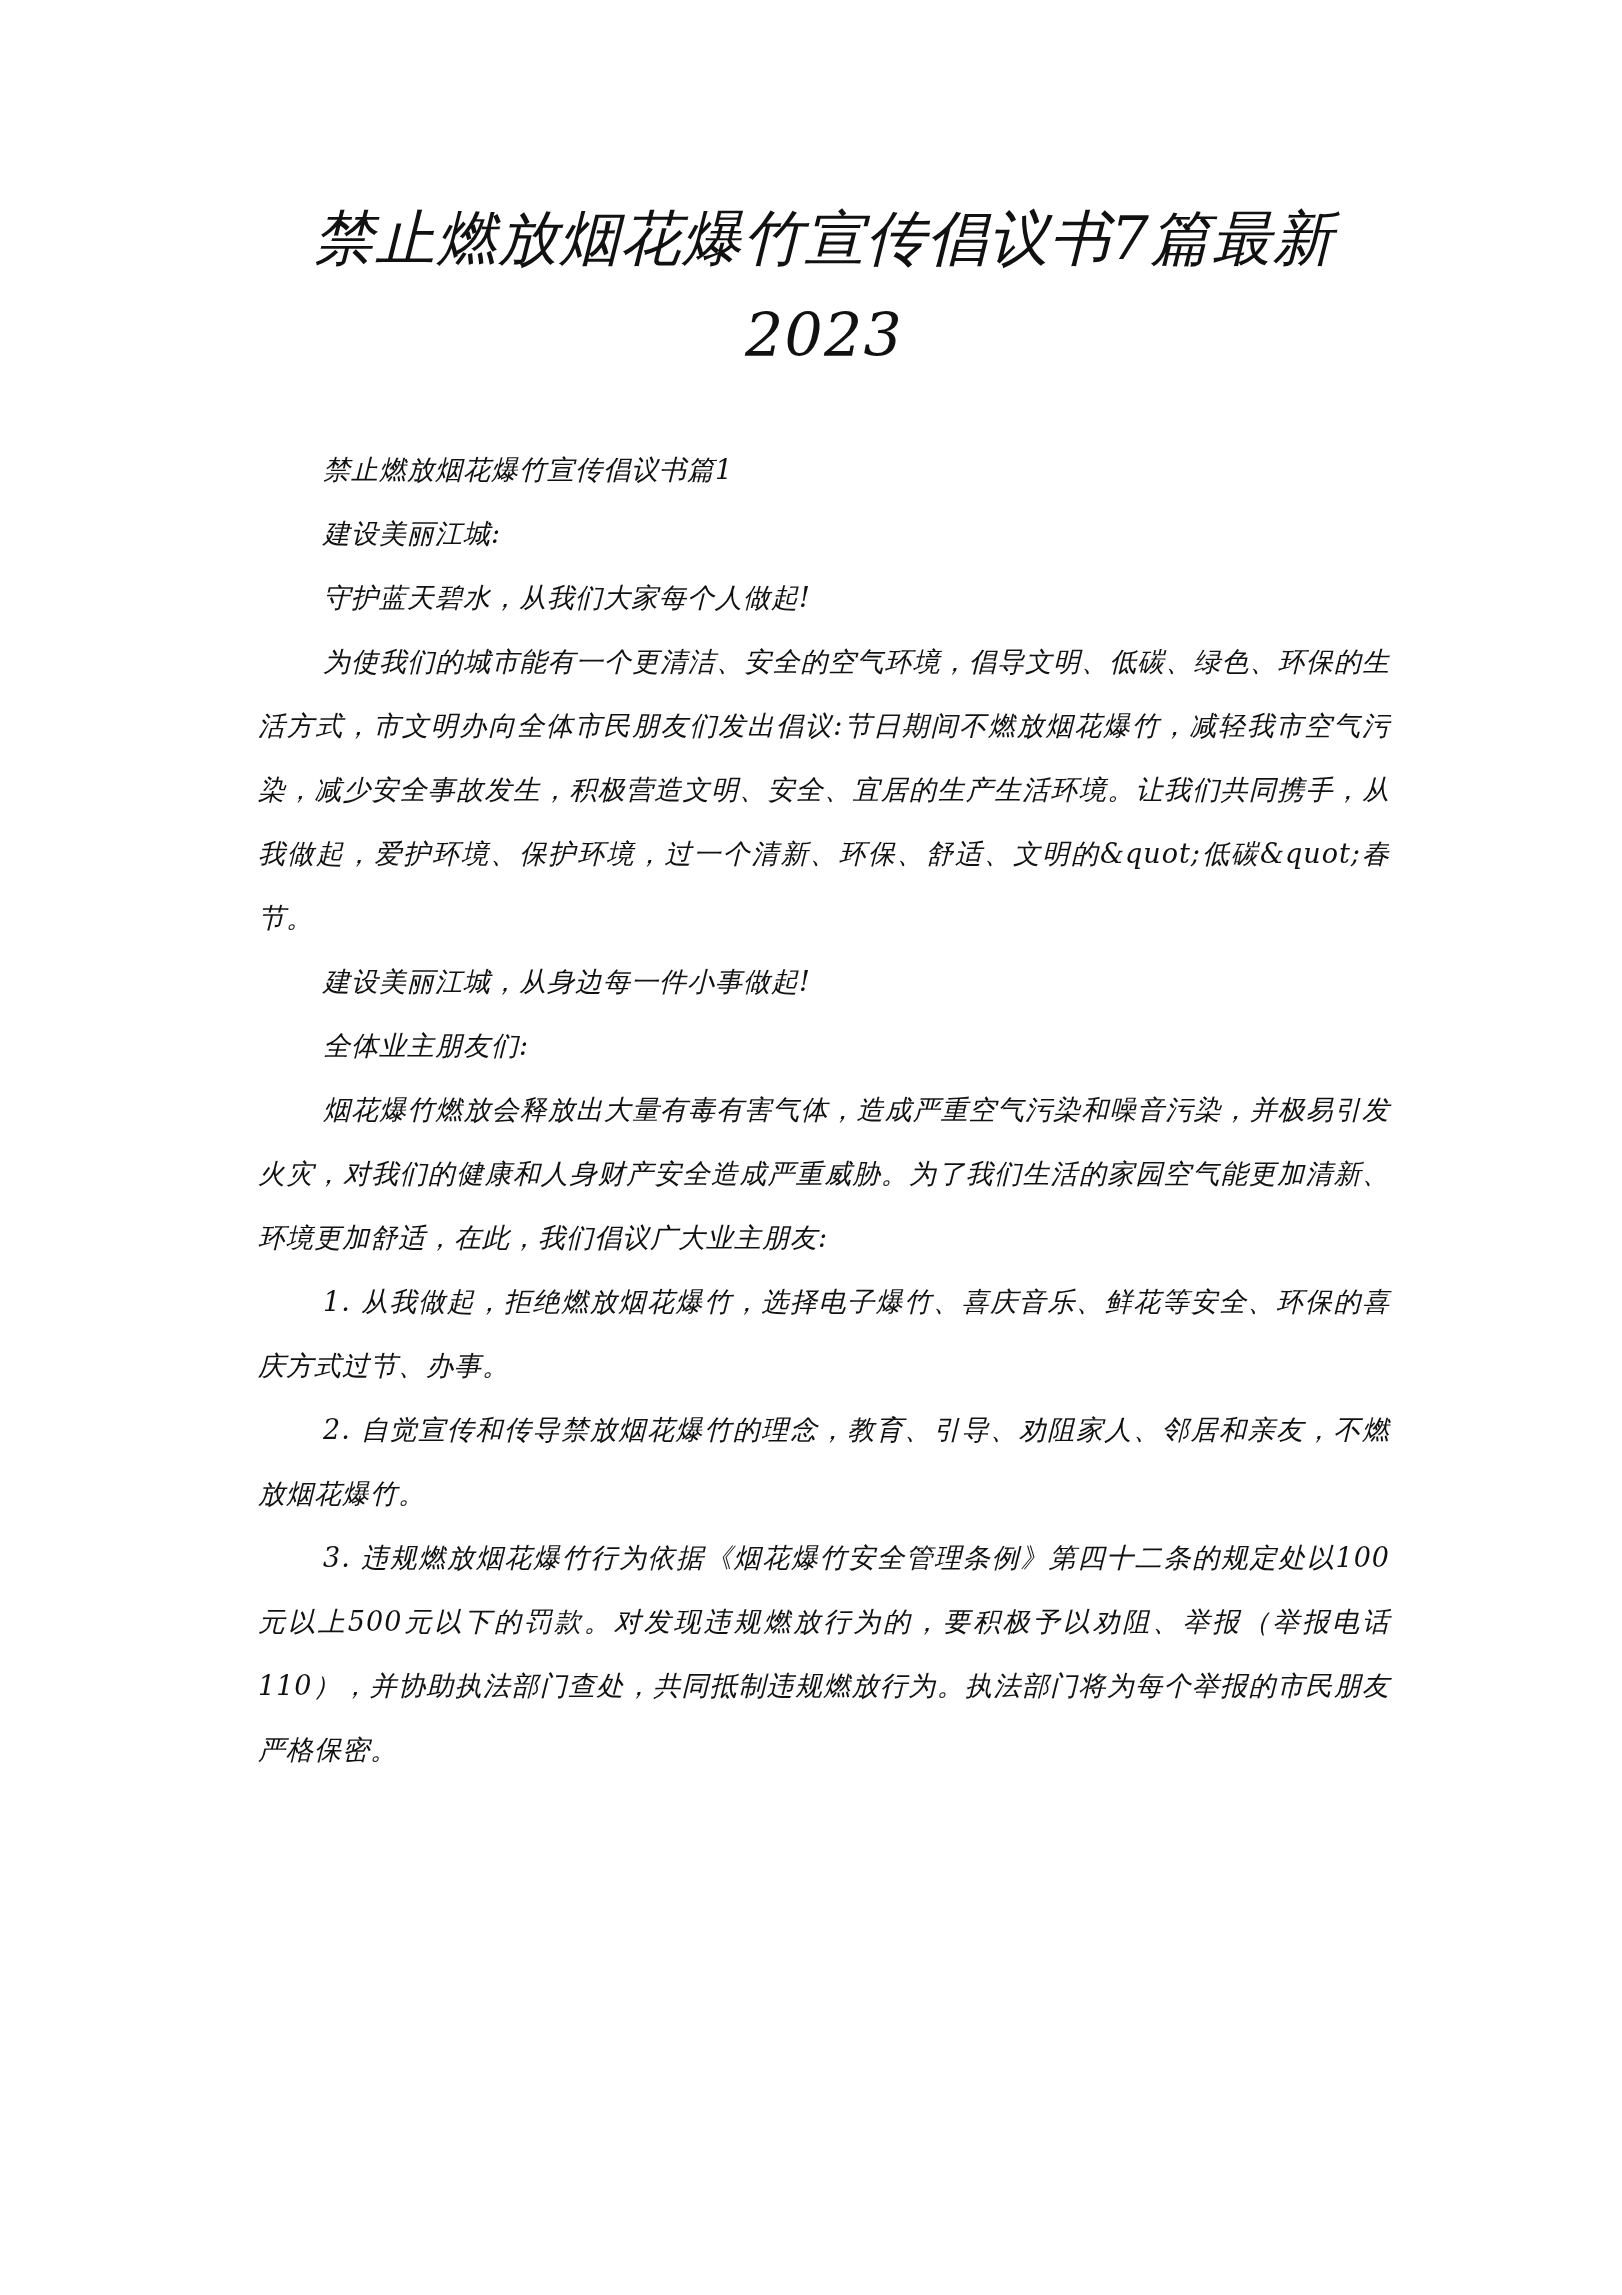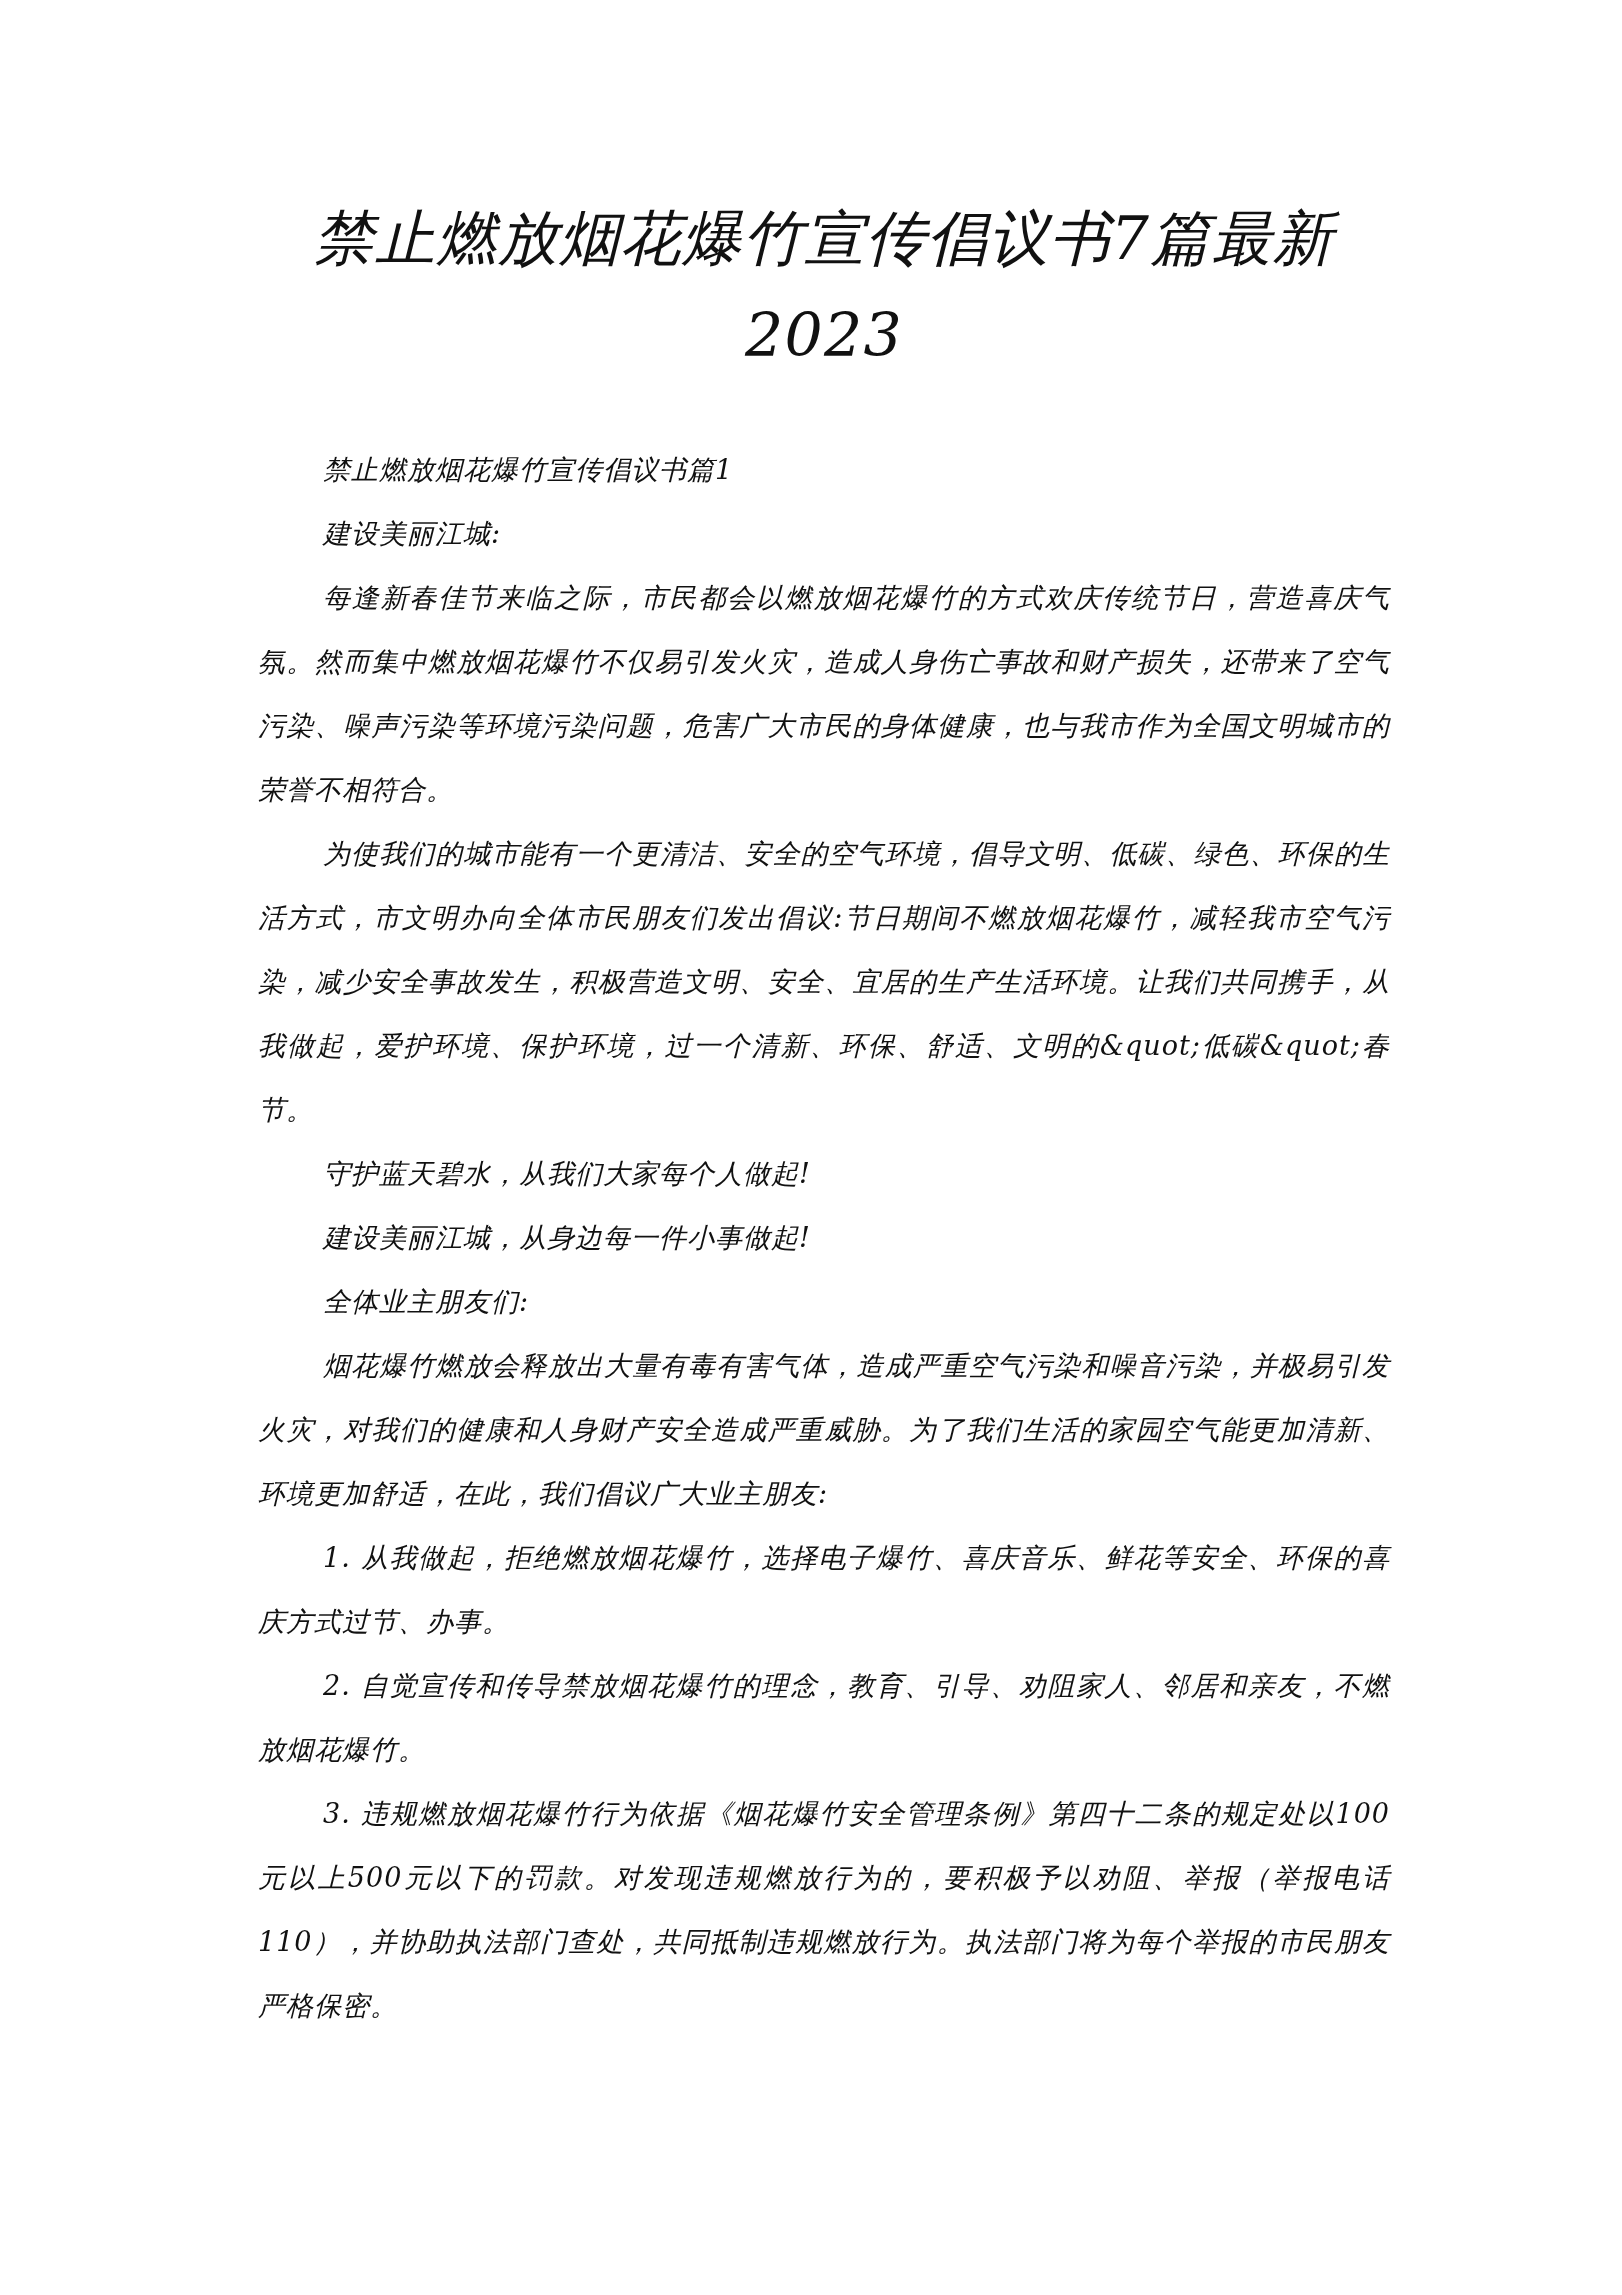--- a/index.html
+++ b/index.html
@@ -61,23 +61,22 @@
 
 <div class="page">
   <h1 class="title">
     <span>禁止燃放烟花爆竹宣传倡议书7篇最新</span>
     <span class="line2">2023</span>
   </h1>
 
   <div class="body">
     <p class="p">禁止燃放烟花爆竹宣传倡议书篇1</p>
     <p class="p">建设美丽江城:</p>
-    <p class="p">每逢新春佳节来临之际，市民都会以燃放烟花爆竹的方式欢庆传统节日，营造喜庆气氛。然而集中燃放烟花爆竹不仅易引发火灾，造成人身伤亡事故和财产损失，还带来了空气污染、噪声污染等环境污染问题，危害广大市民的身体健康，也与我市作为全国文明城市的荣誉不相符合。</p>
+    <p class="p">守护蓝天碧水，从我们大家每个人做起!</p>
     <p class="p">为使我们的城市能有一个更清洁、安全的空气环境，倡导文明、低碳、绿色、环保的生活方式，市文明办向全体市民朋友们发出倡议:节日期间不燃放烟花爆竹，减轻我市空气污染，减少安全事故发生，积极营造文明、安全、宜居的生产生活环境。让我们共同携手，从我做起，爱护环境、保护环境，过一个清新、环保、舒适、文明的&amp;quot;低碳&amp;quot;春节。</p>
-    <p class="p">守护蓝天碧水，从我们大家每个人做起!</p>
     <p class="p">建设美丽江城，从身边每一件小事做起!</p>
     <p class="p">全体业主朋友们:</p>
     <p class="p">烟花爆竹燃放会释放出大量有毒有害气体，造成严重空气污染和噪音污染，并极易引发火灾，对我们的健康和人身财产安全造成严重威胁。为了我们生活的家园空气能更加清新、环境更加舒适，在此，我们倡议广大业主朋友:</p>
     <p class="p">1. 从我做起，拒绝燃放烟花爆竹，选择电子爆竹、喜庆音乐、鲜花等安全、环保的喜庆方式过节、办事。</p>
     <p class="p">2. 自觉宣传和传导禁放烟花爆竹的理念，教育、引导、劝阻家人、邻居和亲友，不燃放烟花爆竹。</p>
     <p class="p">3. 违规燃放烟花爆竹行为依据《烟花爆竹安全管理条例》第四十二条的规定处以100元以上500元以下的罚款。对发现违规燃放行为的，要积极予以劝阻、举报（举报电话 110），并协助执法部门查处，共同抵制违规燃放行为。执法部门将为每个举报的市民朋友严格保密。</p>
   </div>
 </div>
 
 

